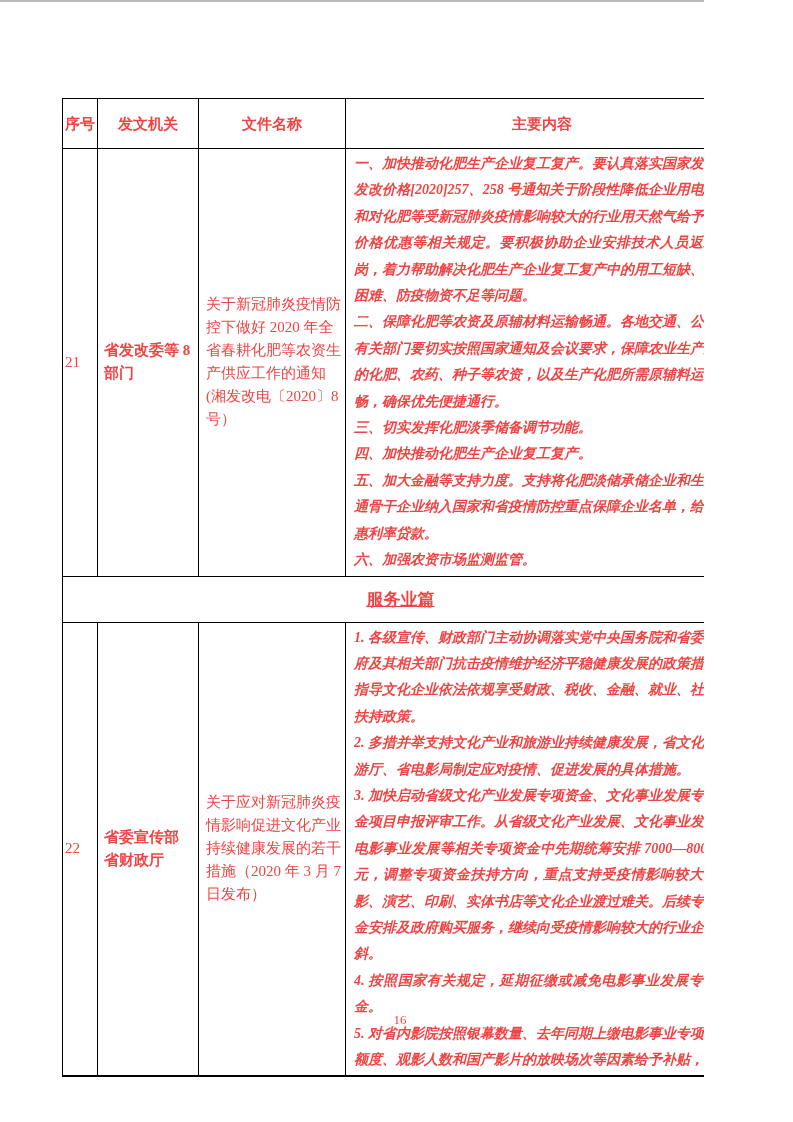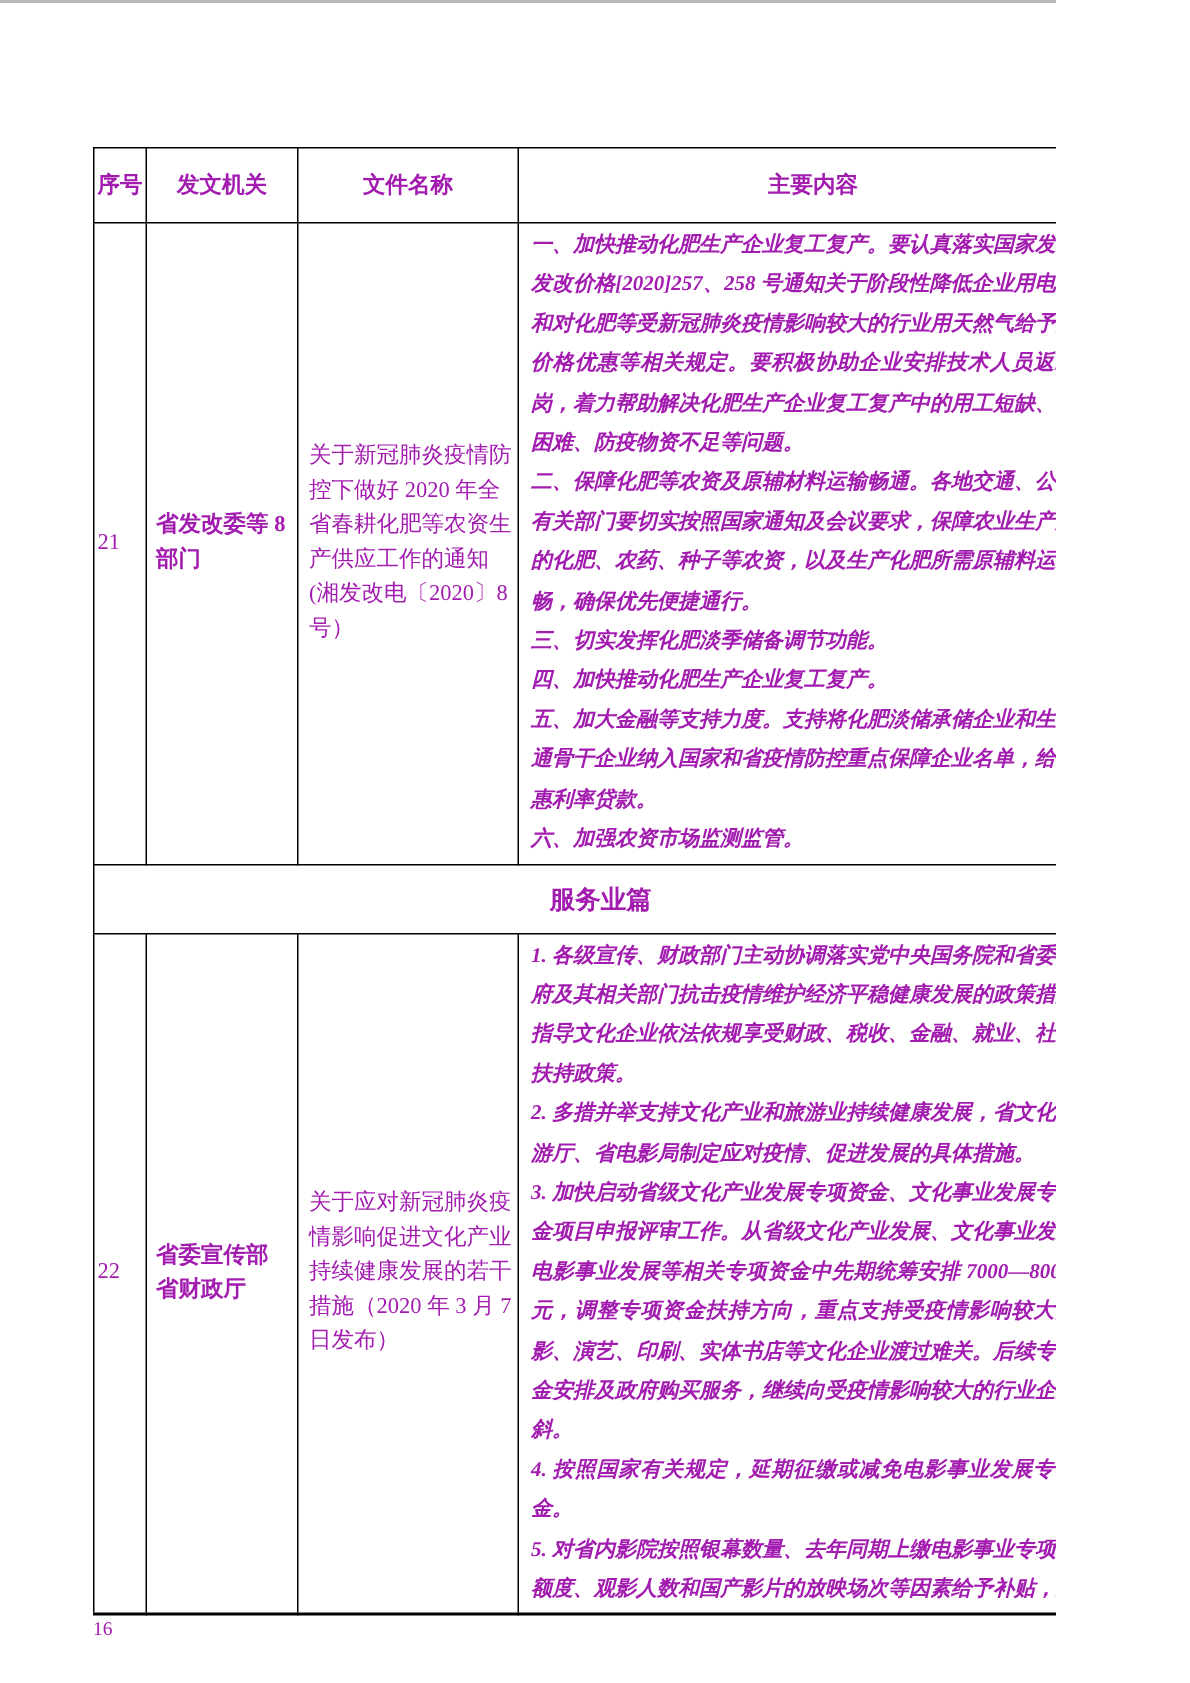--- a/index.html
+++ b/index.html
@@ -7,21 +7,21 @@
     padding: 0;
     background: #ffffff;
   }
   .page {
     position: relative;
     width: 704px;
     height: 1122px;
     background: #ffffff;
     overflow: hidden;
     font-family: "Liberation Serif", serif;
-    color: #a21caf;
+    color: #ef4444;
   }
   .page-top-edge {
     position: absolute;
     top: 0; left: 0;
     width: 100%;
     height: 2px;
     background: #b8b8b8;
   }
   table.doc-table {
     position: absolute;
@@ -38,21 +38,21 @@
     overflow: hidden;
     word-break: break-all;
   }
   col.c-no { width: 35px; }
   col.c-agency { width: 101px; }
   col.c-docname { width: 147px; }
   col.c-content { width: 393px; }
 
   tr.header-row { height: 50px; }
   tr.row-21 { height: 424px; }
-  tr.section-row { height: 46px; }
+  tr.section-row { height: 46px; text-decoration: underline; }
   tr.row-22 { height: 402px; }
 
   th.hdr {
     font-size: 15px;
     font-weight: bold;
     text-align: center;
     vertical-align: middle;
     line-height: 20px;
     padding: 2px;
   }
@@ -94,24 +94,24 @@
   }
   td.section-cell {
     font-size: 17px;
     font-weight: bold;
     text-align: center;
     vertical-align: middle;
     padding: 2px;
   }
   .page-number {
     position: absolute;
-    top: 1078px;
+    top: 1012px;
     left: 62px;
     width: 676px;
-    text-align: left;
+    text-align: center;
     font-size: 13px;
     font-weight: normal;
     font-family: "Liberation Serif", serif;
   }
 </style>
 </head>
 <body>
 
 <div class="page">
   <div class="page-top-edge"></div>

